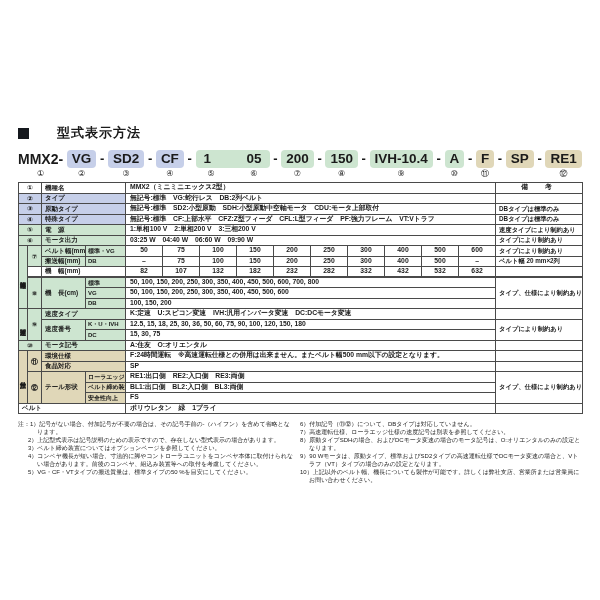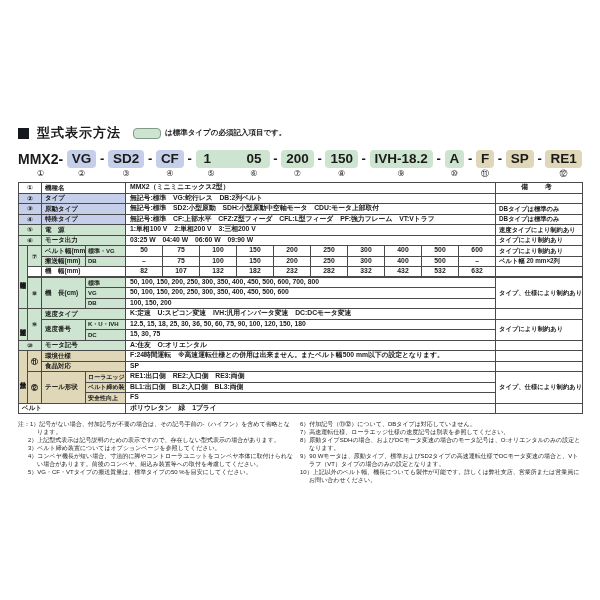--- a/index.html
+++ b/index.html
@@ -3,21 +3,21 @@
 <meta charset="utf-8">
 <style>
   html,body{margin:0;padding:0;background:#ffffff;}
   body{width:600px;height:600px;position:relative;overflow:hidden;
        font-family:"Liberation Sans","DejaVu Sans",sans-serif;color:#1a1a1a;}
   .page{position:absolute;left:18px;top:124px;width:564px;}
 
   
   .hdr{display:flex;align-items:center;gap:8px;}
   .bullet{width:11px;height:11px;background:#15181d;display:inline-block;}
-  .title{font-size:13px;font-weight:bold;letter-spacing:1px;}
+  .title{font-size:13px;font-weight:bold;letter-spacing:1px;margin-left:20px;}
   .legend{display:flex;align-items:center;gap:4px;margin-left:4px;}
   .swatch{width:26px;height:9px;background:var(--green);border:1px solid #7f9c85;border-radius:4px;}
   .legend-note{font-size:7.5px;font-weight:bold;}
 
   
   .model-line{display:flex;justify-content:space-between;align-items:flex-start;margin-top:8px;width:564px;}
   .seg{display:flex;flex-direction:column;align-items:center;}
   .box{height:18px;line-height:18px;border-radius:4px;font-size:13.5px;font-weight:bold;
        padding:0 5px;text-align:center;white-space:nowrap;}
   .box.blue{background:var(--blue);}
@@ -57,24 +57,20 @@
   .fn.shift{margin-left:10px;}
 </style>
 </head>
 <body>
 
 <div class="page">
 
   <div class="hdr">
     <span class="bullet"></span>
     <span class="title">型式表示方法</span>
-    <span class="legend">
-      <span class="swatch"></span>
-      <span class="legend-note">は標準タイプの必須記入項目です。</span>
-    </span>
   </div>
 
   <div class="model-line">
       <div class="seg">
         <div class="box plain">MMX2-</div>
         <div class="nums">①</div>
       </div>
       <div class="seg">
         <div class="box blue">VG</div>
         <div class="nums">②</div>
@@ -105,21 +101,21 @@
         <div class="box green">200</div>
         <div class="nums">⑦</div>
       </div>
       <div class="hyph">-</div>
       <div class="seg">
         <div class="box green">150</div>
         <div class="nums">⑧</div>
       </div>
       <div class="hyph">-</div>
       <div class="seg">
-        <div class="box green">IVH-18.2</div>
+        <div class="box green">IVH-10.4</div>
         <div class="nums">⑨</div>
       </div>
       <div class="hyph">-</div>
       <div class="seg">
         <div class="box green">A</div>
         <div class="nums">⑩</div>
       </div>
       <div class="hyph">-</div>
       <div class="seg">
         <div class="box tan">F</div>

